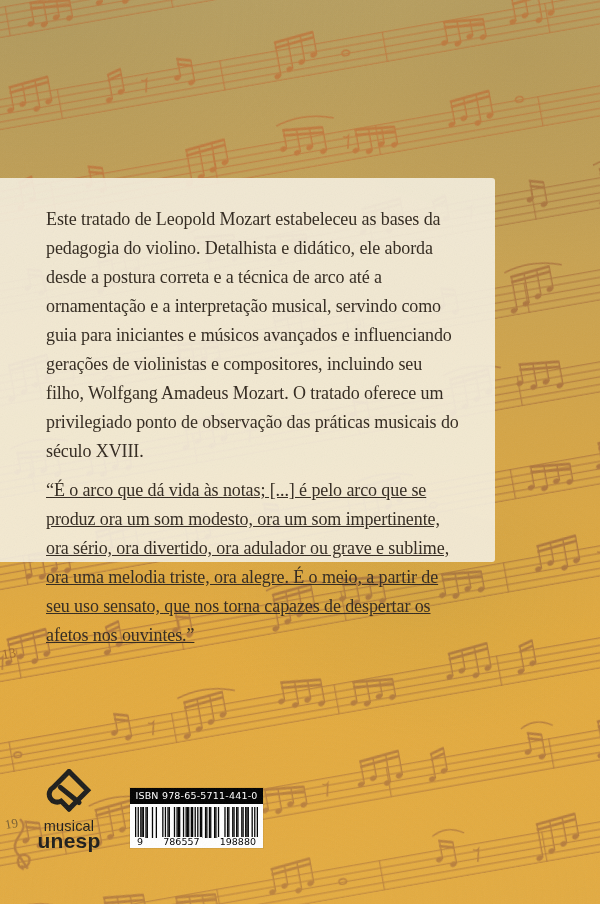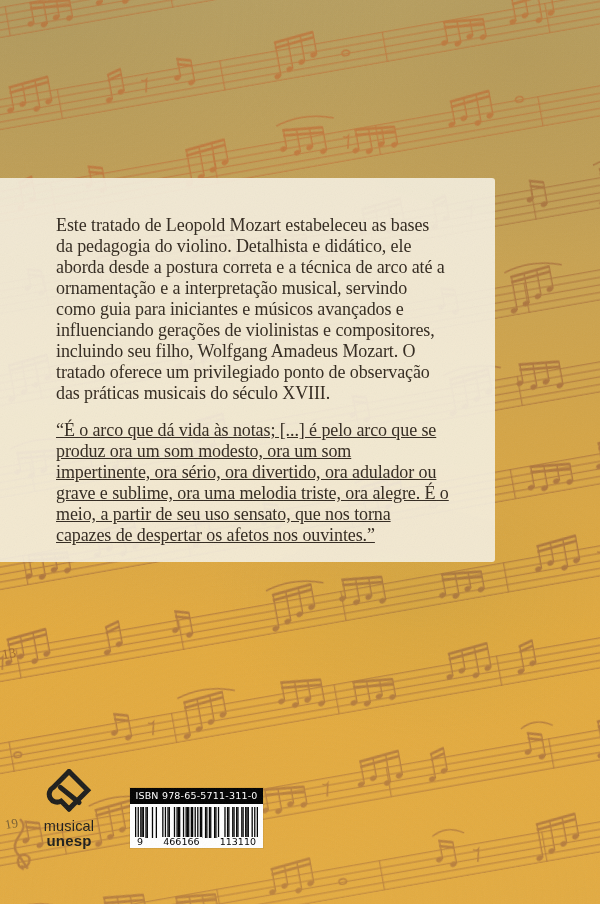--- a/index.html
+++ b/index.html
@@ -23,26 +23,26 @@
   }
   svg.music{position:absolute;left:0;top:0;pointer-events:none;}
   svg.grain{position:absolute;inset:0;pointer-events:none;}
   .measure-num{position:absolute;font-family:"Liberation Serif",serif;transform:rotate(-10deg);}
   .num13{left:2px;top:646px;font-size:14px;color:rgba(150,95,45,.85);}
   .num19{left:5px;top:816px;font-size:13px;color:rgba(85,70,45,.75);}
   .panel{
     position:absolute;left:0;top:178px;width:495px;height:384px;box-sizing:border-box;
     padding:21px 30px 0 40px;background:rgba(245,239,224,.9);border-radius:0 3px 3px 0;
   }
-  .panel p{margin:16px;font-size:18px;line-height:21px;letter-spacing:-0.1px;color:var(--ink);text-rendering:optimizeLegibility;}
+  .panel p{margin:6px;font-size:18px;line-height:29px;letter-spacing:-0.1px;color:var(--ink);text-rendering:optimizeLegibility;}
   .panel p.quote{margin-top:10px;text-decoration:underline;}
   .publisher{position:absolute;left:36px;top:768px;width:66px;text-align:center;color:var(--logo-ink);font-family:"Liberation Sans",sans-serif;}
   .publisher svg{display:block;margin:0 auto 5px;}
   .pub1{font-size:14.5px;line-height:14px;letter-spacing:.2px;}
-  .pub2{font-size:15px;line-height:15px;font-weight:bold;letter-spacing:.2px;}
+  .pub2{font-size:21px;line-height:15px;font-weight:bold;letter-spacing:.2px;}
   .barcode{position:absolute;left:130px;top:788px;width:133px;font-family:"DejaVu Sans",sans-serif;box-shadow:0 0 0 1px rgba(0,0,0,.06);}
   .isbn-strip{background:var(--bc-ink);color:var(--bc-bg);font-size:9.5px;line-height:12px;padding:2px 0 2px;text-align:center;letter-spacing:.2px;white-space:nowrap;}
   .bars-wrap{background:var(--bc-bg);padding:3px 5px 2px;}
   #bars{display:block;width:123px;height:38px;}
   .digits{display:flex;justify-content:space-between;font-size:9.5px;line-height:9px;margin-top:-8px;position:relative;color:var(--bc-ink);}
   .digits span{background:var(--bc-bg);padding:0 2px;}
 </style>
 </head>
 <body>
 
@@ -1790,21 +1790,21 @@
         <path d="M32 5 L58 31 L32 57"></path>
         <path d="M32 5 L10 27 A10 10 0 1 0 21 46 L32 57"></path>
         <path d="M20 27 L46 48"></path>
       </g>
     </svg>
     <div class="pub1">musical</div>
     <div class="pub2">unesp</div>
   </div>
 
   <div class="barcode">
-    <div class="isbn-strip">ISBN 978-65-5711-311-0</div>
+    <div class="isbn-strip">ISBN 978-65-5711-441-0</div>
     <div class="bars-wrap">
       <svg id="bars" viewBox="0 0 95 38" preserveAspectRatio="none">
           <rect x="0" y="0" width="1" height="38" fill="#000000"></rect>
           <rect x="2" y="0" width="1" height="38" fill="#000000"></rect>
           <rect x="4" y="0" width="1" height="31" fill="#000000"></rect>
           <rect x="5" y="0" width="1" height="31" fill="#000000"></rect>
           <rect x="6" y="0" width="1" height="31" fill="#000000"></rect>
           <rect x="8" y="0" width="1" height="31" fill="#000000"></rect>
           <rect x="9" y="0" width="1" height="31" fill="#000000"></rect>
           <rect x="13" y="0" width="1" height="31" fill="#000000"></rect>
@@ -1845,22 +1845,22 @@
           <rect x="83" y="0" width="1" height="31" fill="#000000"></rect>
           <rect x="85" y="0" width="1" height="31" fill="#000000"></rect>
           <rect x="86" y="0" width="1" height="31" fill="#000000"></rect>
           <rect x="87" y="0" width="1" height="31" fill="#000000"></rect>
           <rect x="90" y="0" width="1" height="31" fill="#000000"></rect>
           <rect x="92" y="0" width="1" height="38" fill="#000000"></rect>
           <rect x="94" y="0" width="1" height="38" fill="#000000"></rect>
         </svg>
       <div class="digits">
         <span>9</span>
-        <span>466166</span>
-        <span>113110</span>
+        <span>786557</span>
+        <span>198880</span>
       </div>
     </div>
   </div>
 
   <svg class="grain" width="600" height="904">
     <filter id="grainF">
         <feTurbulence type="fractalNoise" baseFrequency="0.9" numOctaves="2" stitchTiles="stitch"></feTurbulence>
         <feColorMatrix type="saturate" values="0"></feColorMatrix>
       </filter>
     <rect width="600" height="904" filter="url(#grainF)" opacity="0.07"></rect>

